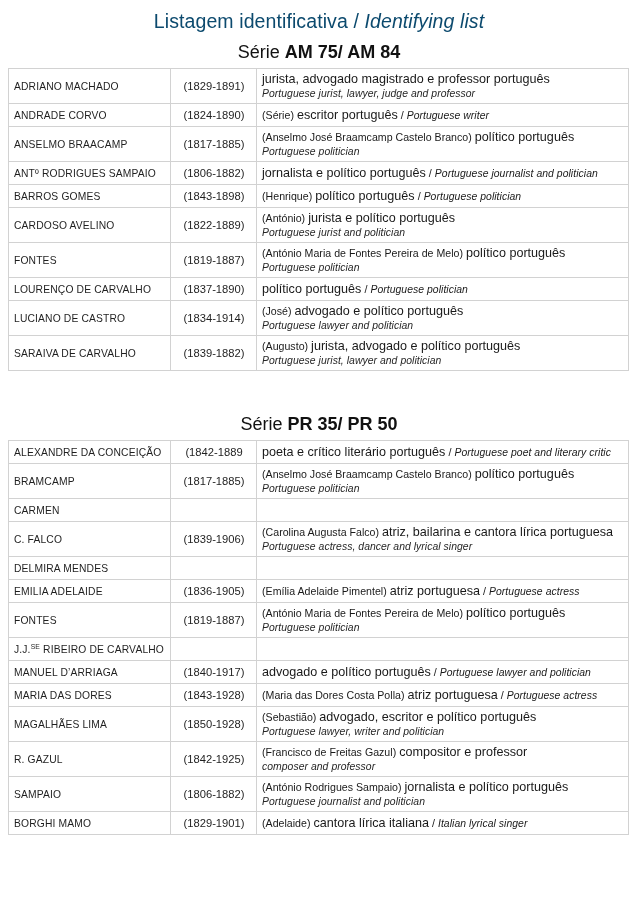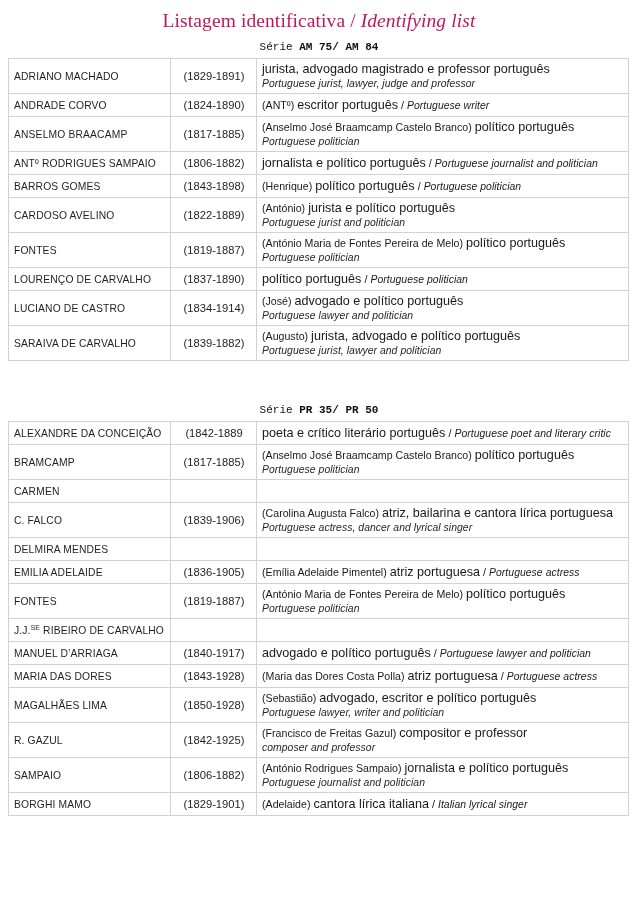--- a/index.html
+++ b/index.html
@@ -16,33 +16,33 @@
   }
   .page {
     width: 638px;
     height: 900px;
     position: relative;
     background: #ffffff;
   }
 
   
   .doc-title {
-    font-family: Liberation Serif, serif;
+    font-family: Liberation Sans, sans-serif;
     font-size: 19.5px;
     text-align: center;
-    color: #be185d;
+    color: #0c4a6e;
     padding-top: 10px;
     letter-spacing: 0.1px;
   }
   .doc-title .it {
     font-style: italic;
   }
   .series-head {
-    font-family: Liberation Mono, monospace;
-    font-size: 11px;
+    font-family: Liberation Sans, sans-serif;
+    font-size: 18px;
     text-align: center;
     color: #111;
     margin-top: 9px;
     margin-bottom: 5px;
   }
   .series-head .bold {
     font-weight: bold;
   }
 
   
@@ -139,21 +139,21 @@
               <td class="c-dates"><span>(1829-1891)</span></td>
               <td class="c-desc">
                 <span class="pt-line"><span>jurista, advogado magistrado e professor português</span></span>
                 <span class="en-line">Portuguese jurist, lawyer, judge and professor</span>
               </td>
             </tr>
             <tr class="row-short">
               <td class="c-name"><span>ANDRADE CORVO</span></td>
               <td class="c-dates"><span>(1824-1890)</span></td>
               <td class="c-desc">
-                <span class="pt-line"><span class="paren">(ANTº) </span><span>escritor português</span><span class="sep"> / </span><span class="en-inline">Portuguese writer</span></span>
+                <span class="pt-line"><span class="paren">(Série) </span><span>escritor português</span><span class="sep"> / </span><span class="en-inline">Portuguese writer</span></span>
               </td>
             </tr>
             <tr class="row-tall">
               <td class="c-name"><span>ANSELMO BRAACAMP</span></td>
               <td class="c-dates"><span>(1817-1885)</span></td>
               <td class="c-desc">
                 <span class="pt-line"><span class="paren">(Anselmo José Braamcamp Castelo Branco) </span><span>político português</span></span>
                 <span class="en-line">Portuguese politician</span>
               </td>
             </tr>

